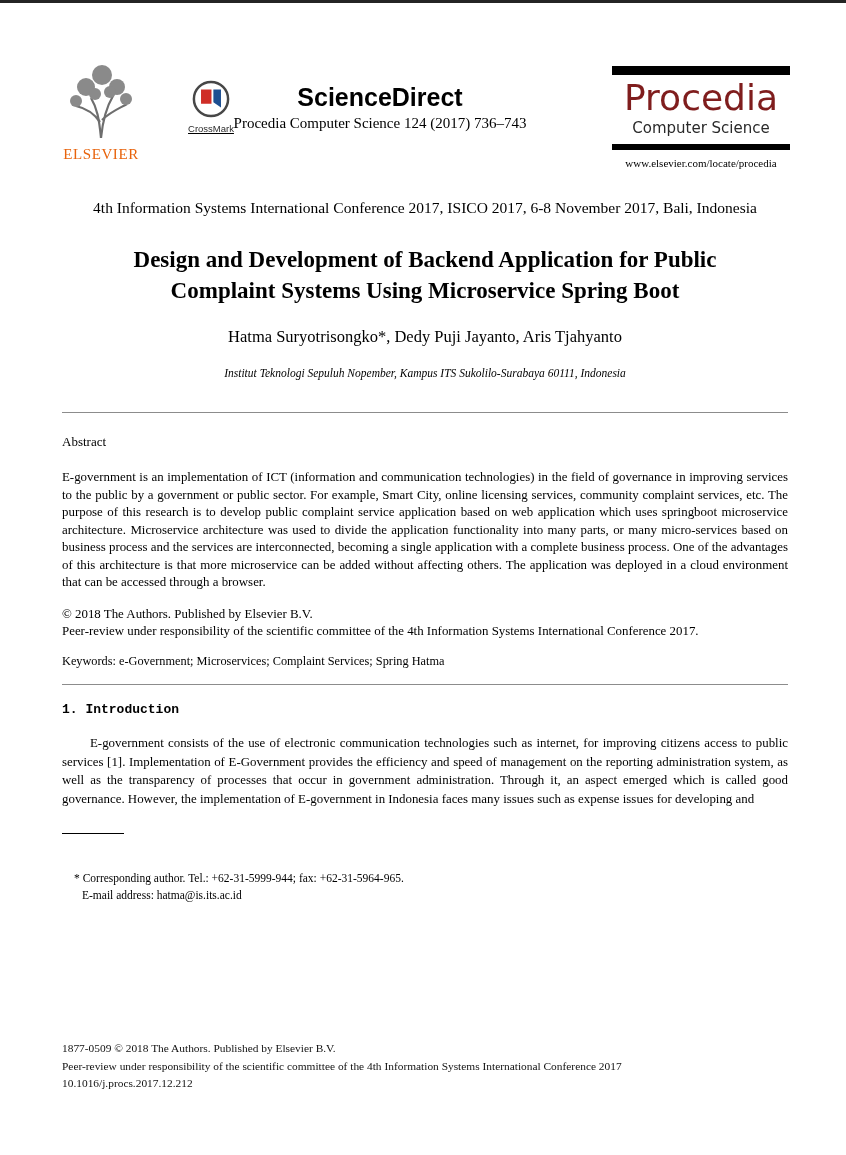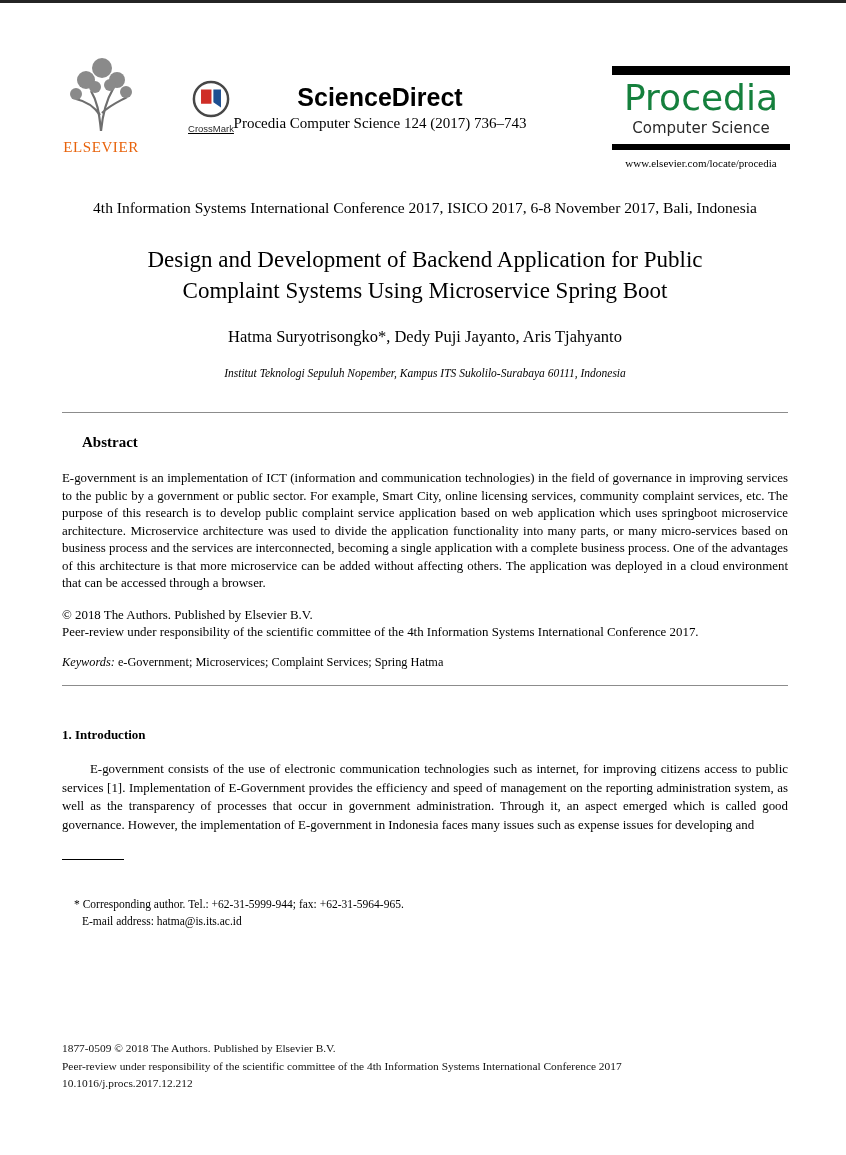--- a/index.html
+++ b/index.html
@@ -4,55 +4,55 @@
 <style>
   * { margin:0; padding:0; box-sizing:border-box; }
   html,body { background:#ffffff; }
   body {
     width:846px; height:1155px; position:relative; overflow:hidden;
     font-family:"Liberation Serif", serif; color:#000;
   }
   .topline { position:absolute; top:0; left:0; right:0; height:3px; background:#242424; }
 
   
-  .elsevier { position:absolute; left:56px; top:53px; width:90px; text-align:center; }
+  .elsevier { position:absolute; left:56px; top:60px; width:90px; text-align:center; }
   .elsevier-name { color:#e8630c; font-size:15px; letter-spacing:.6px; margin-top:2px; }
 
   .crossmark { position:absolute; left:181px; top:80px; width:60px; text-align:center;text-decoration:underline; }
   .crossmark-label { font-size:9.5px; color:#2b2b2b; font-family:"Liberation Sans", sans-serif; margin-top:1px; }
 
   .center-head { position:absolute; left:172px; top:70px; width:416px; text-align:center; }
   .avail { font-size:13.5px; font-family:"Liberation Sans", sans-serif; }
   .avail .url { color:#1b7fc4; text-decoration:none; }
   .sd-logo { font-size:25px; font-weight:bold; font-family:"Liberation Sans", sans-serif; margin-top:13px; color:#000; }
   .journal-ref { font-size:15px; margin-top:3px; }
 
   .procedia-box { position:absolute; left:612px; top:66px; width:178px; text-align:center; }
   .bar-top { height:9px; background:#000; }
   .bar-bottom { height:6px; background:#000; }
-  .procedia-word { font-size:36px; font-family:"DejaVu Sans", sans-serif; font-weight:500; line-height:1.15; margin-top:2px; color:#15803d; }
+  .procedia-word { font-size:36px; font-family:"DejaVu Sans", sans-serif; font-weight:500; line-height:1.15; margin-top:2px; color:#7f1d1d; }
   .procedia-sub { font-size:15px; font-family:"DejaVu Sans", sans-serif; color:#2a2a2a; margin:1px 0 7px; }
   .procedia-url { font-size:11px; margin-top:7px; }
 
   
   .content { position:absolute; left:62px; right:58px; top:198px; }
   .conference { text-align:center; font-size:15.5px; line-height:1.35; max-width:690px; margin:0 auto; }
   .paper-title { text-align:center; font-size:23px; line-height:1.33; max-width:644px; margin:26px auto 0; }
   .authors { text-align:center; font-size:16.5px; margin-top:21px; }
   .affiliation { text-align:center; font-size:11.5px; font-style:italic; margin-top:20px; }
   .rule { border:none; border-top:1px solid #8c8c8c; height:0; }
   .rule1 { margin-top:33px; }
-  .abstract-head { font-weight:bold; font-size:15px; margin-top:21px;margin-left:20px; }
+  .abstract-head { font-weight:normal; font-size:13px; margin-top:21px; }
   .abstract-body { font-size:12.9px; text-align:justify; line-height:1.36; margin-top:19px; }
   .copyright { font-size:12.9px; margin-top:15px; }
   .peer { font-size:12.9px; margin-top:2px; }
   .keywords { font-size:12.3px; margin-top:15px; }
-  .keywords .kw-label { font-style:italic; }
+  .keywords .kw-label { }
   .rule2 { margin-top:15px; }
-  .section-head { font-weight:bold; font-size:13px; margin-top:41px; }
+  .section-head { font-weight:bold; font-size:13px; margin-top:17px;font-family:Liberation Mono, monospace; }
   .intro { font-size:12.9px; text-align:justify; line-height:1.45; margin-top:17px; text-indent:28px; }
   .footnote-rule { width:62px; border:none; border-top:1.5px solid #000; margin-top:24px; }
   .footnote { font-size:11.5px; margin-top:36px; padding-left:12px; line-height:1.5; }
   .footnote .email-label { }
   .footnote .line2 { padding-left:8px; }
 
   .page-footer { position:absolute; left:62px; bottom:62px; font-size:11.4px; color:#111; line-height:1.55; }
 </style>
 </head>
 <body>
@@ -102,21 +102,21 @@
   <div class="bar-top"></div>
   <div class="procedia-word">Procedia</div>
   <div class="procedia-sub">Computer Science</div>
   <div class="bar-bottom"></div>
   <div class="procedia-url">www.elsevier.com/locate/procedia</div>
 </div>
 
 <div class="content">
   <div class="conference">4th Information Systems International Conference 2017, ISICO 2017, 6-8 November 2017, Bali, Indonesia</div>
 
-  <h1 class="paper-title" style="font-weight:normal;">Design and Development of Backend Application for Public Complaint Systems Using Microservice Spring Boot</h1>
+  <h1 class="paper-title" style="font-weight:bold;">Design and Development of Backend Application for Public Complaint Systems Using Microservice Spring Boot</h1>
 
   <div class="authors">Hatma Suryotrisongko*, Dedy Puji Jayanto, Aris Tjahyanto</div>
 
   <div class="affiliation">Institut Teknologi Sepuluh Nopember, Kampus ITS Sukolilo-Surabaya 60111, Indonesia</div>
 
   <hr class="rule rule1">
 
   <div class="abstract-head">Abstract</div>
 
   <div class="abstract-body">E-government is an implementation of ICT (information and communication technologies) in the field of governance in improving services to the public by a government or public sector. For example, Smart City, online licensing services, community complaint services, etc. The purpose of this research is to develop public complaint service application based on web application which uses springboot microservice architecture. Microservice architecture was used to divide the application functionality into many parts, or many micro-services based on business process and the services are interconnected, becoming a single application with a complete business process. One of the advantages of this architecture is that more microservice can be added without affecting others. The application was deployed in a cloud environment that can be accessed through a browser.</div>

